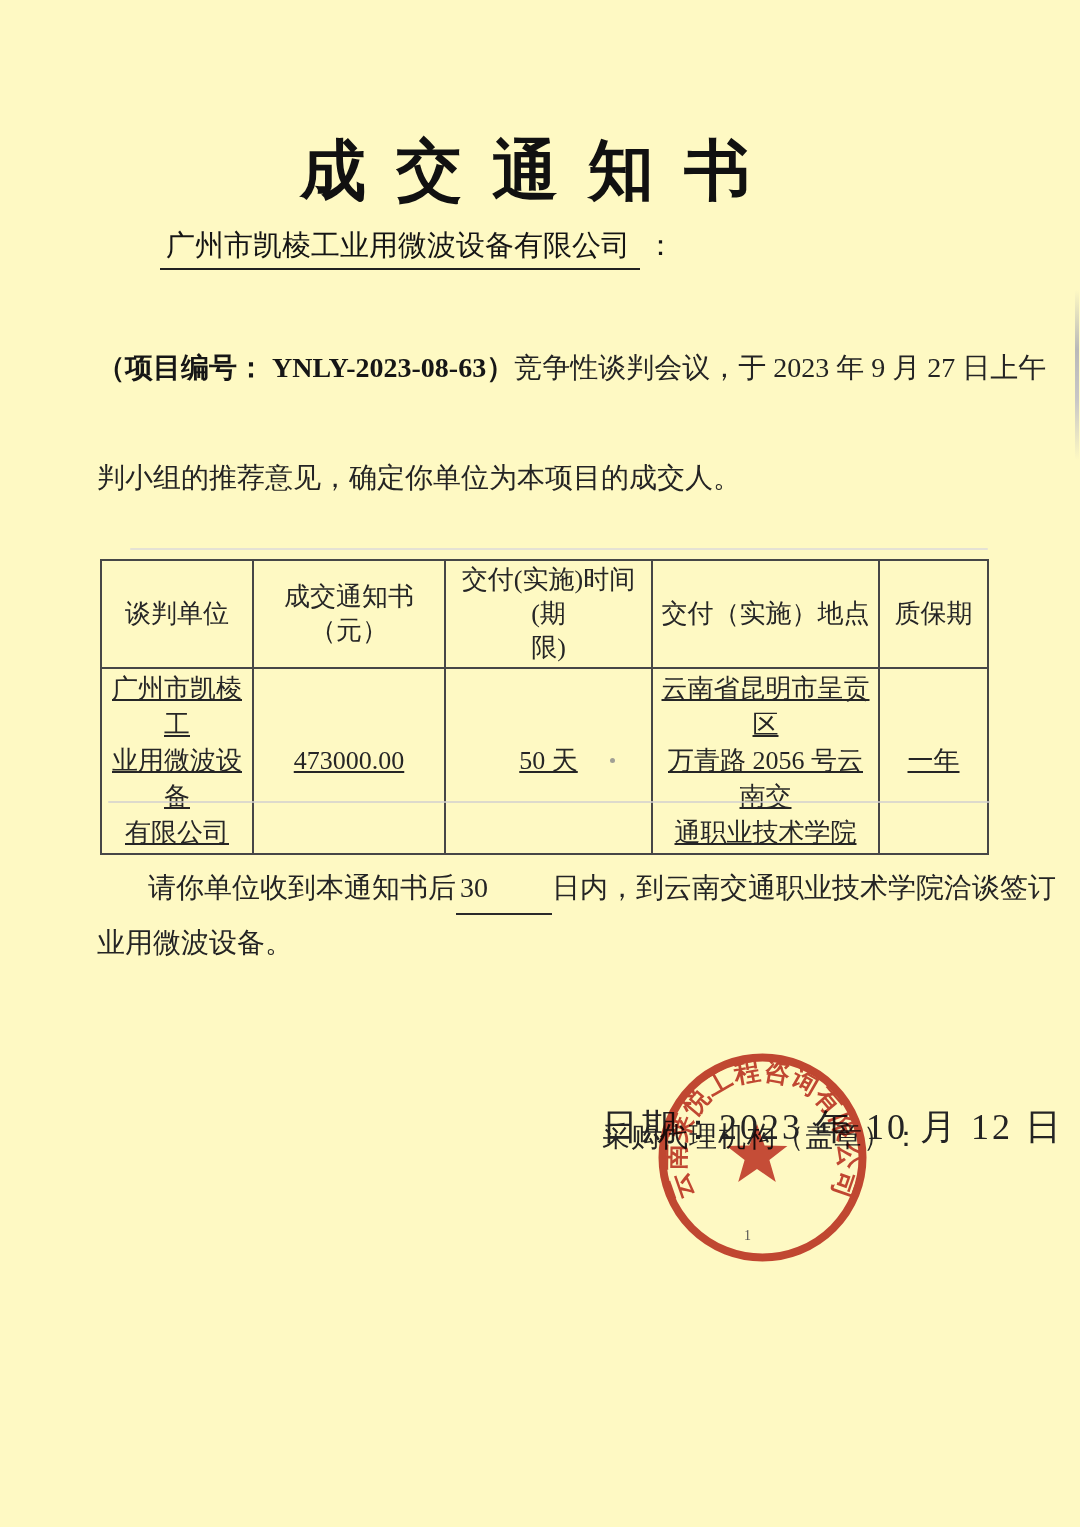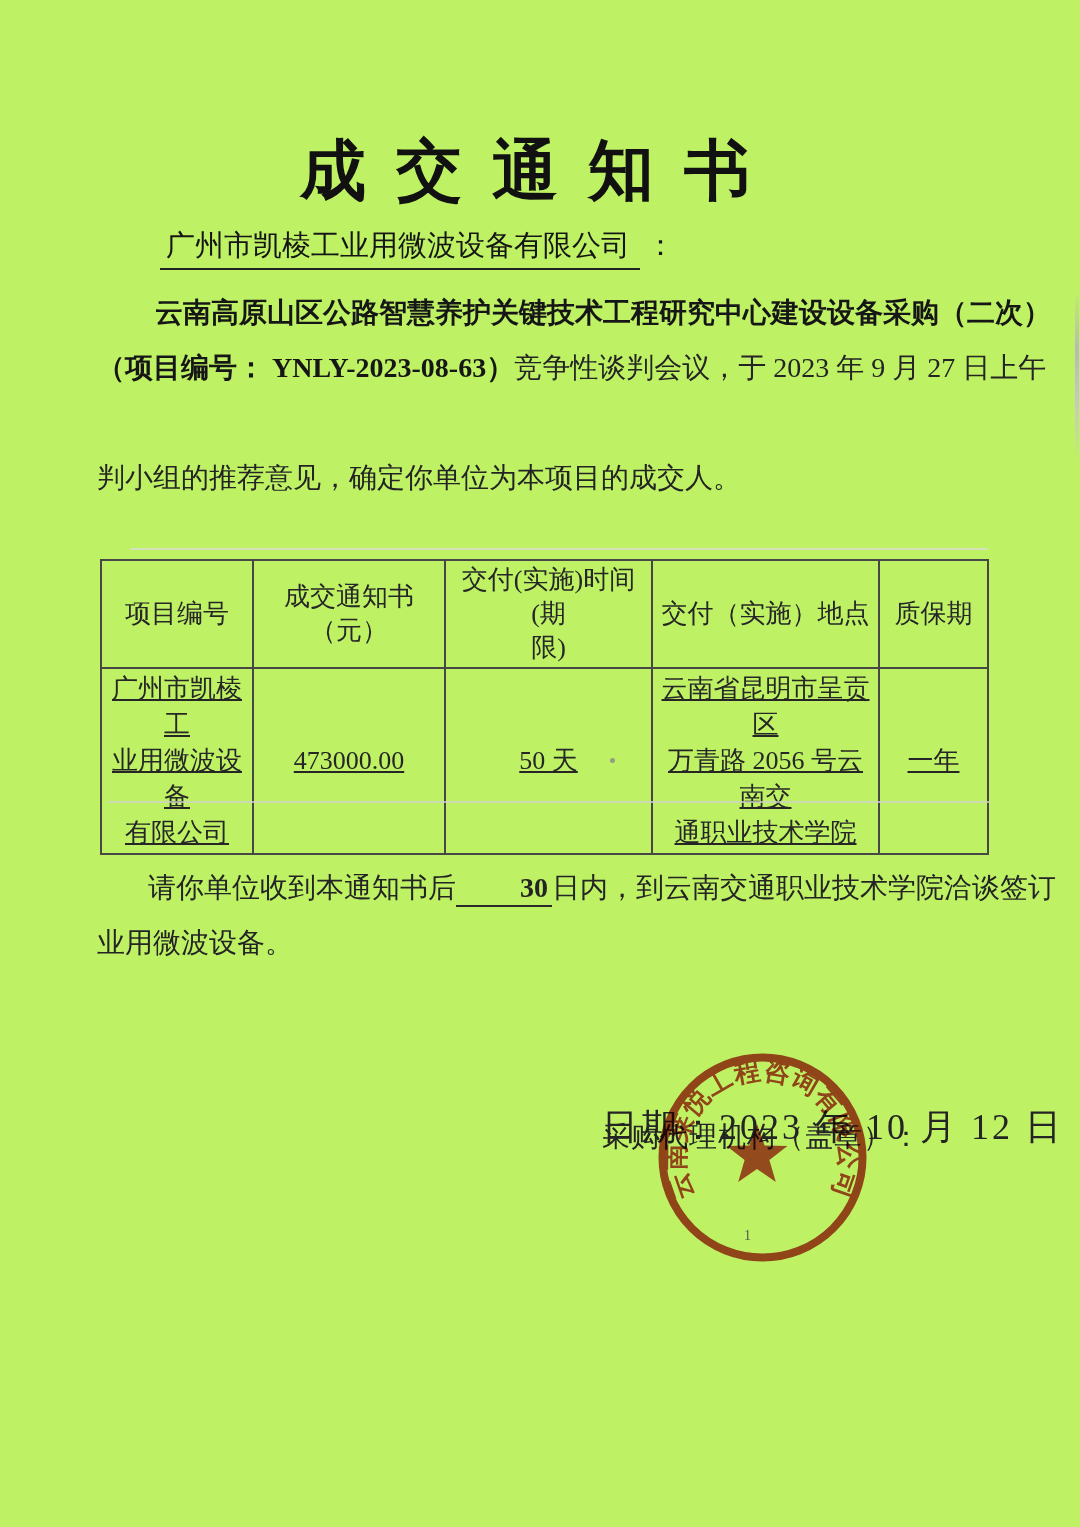--- a/index.html
+++ b/index.html
@@ -1,20 +1,20 @@
 <!DOCTYPE html>
 <html><head>
 <meta charset="utf-8">
 <style>
   html,body{margin:0;padding:0;background:#e9e9e9;}
   .page{
     position:relative;
     width:1080px;height:1527px;
     margin:0 auto;
-    background:#bef264;
+    background:#fef9c3;
     overflow:hidden;
     font-family:"Liberation Serif","DejaVu Serif",serif;
     color:#1f1f1f;
   }
   .doc-title{
     position:absolute;top:126px;left:0;width:1080px;
     text-align:center;
     font-size:66px;font-weight:bold;
     letter-spacing:30px;
     color:#111;
@@ -58,23 +58,22 @@
     position:absolute;top:290px;left:1075px;width:4px;height:170px;
     background:linear-gradient(to bottom,rgba(185,185,185,0),#b9b9b9 35%,#c9c7c7 65%,rgba(200,200,200,0));
   }
   .closing-line1{
     position:absolute;top:869px;left:148px;
     font-size:28px;color:#242424;white-space:nowrap;
   }
   .days-underline{
     display:inline-block;
     border-bottom:2px solid #2a2a2a;
-    min-width:88px;text-align:right;
-    padding:0 4px 1px 4px;
-    font-weight:bold;
+    min-width:88px;text-align:left;
+    padding:0 4px 9px 4px;
   }
   .closing-line2{
     position:absolute;top:924px;left:97px;
     font-size:28px;color:#242424;white-space:nowrap;
   }
   .sig-agency{
     position:absolute;top:1118px;left:602px;
     font-size:28px;color:#242424;white-space:nowrap;letter-spacing:1px;
   }
   .sig-date{
@@ -102,21 +101,20 @@
 <body>
 
 <div class="page">
 
   <div class="doc-title">成交通知书</div>
 
   <div class="recipient-line">
     <span class="recipient-name">广州市凯棱工业用微波设备有限公司</span><span class="recipient-colon">：</span>
   </div>
 
-  <div class="body-line b" style="top:296px;left:155px;">云南高原山区公路智慧养护关键技术工程研究中心建设设备采购（二次）</div>
 
   <div class="body-line" style="top:351px;text-align:right;">
     <span class="b">（项目编号： YNLY-2023-08-63）</span><span>竞争性谈判会议，于 2023 年 9 月 27 日上午</span>
   </div>
 
 
   <div class="body-line" style="top:461px;">判小组的推荐意见，确定你单位为本项目的成交人。</div>
 
   <div class="scan-line" style="top:548px;left:130px;width:858px;height:2px;"></div>
 
@@ -124,21 +122,21 @@
     <table class="award">
       <colgroup>
         <col style="width:152px">
           <col style="width:192px">
           <col style="width:207px">
           <col style="width:227px">
           <col style="width:109px">
       </colgroup>
       <tbody>
           <tr class="hdr">
-        <td>项目编号</td>
+        <td>谈判单位</td>
         <td>成交通知书
 （元）</td>
         <td>交付(实施)时间(期
 限)</td>
         <td>交付（实施）地点</td>
         <td>质保期</td>
       </tr>
       <tr class="data">
         <td>广州市凯棱工
 业用微波设备

